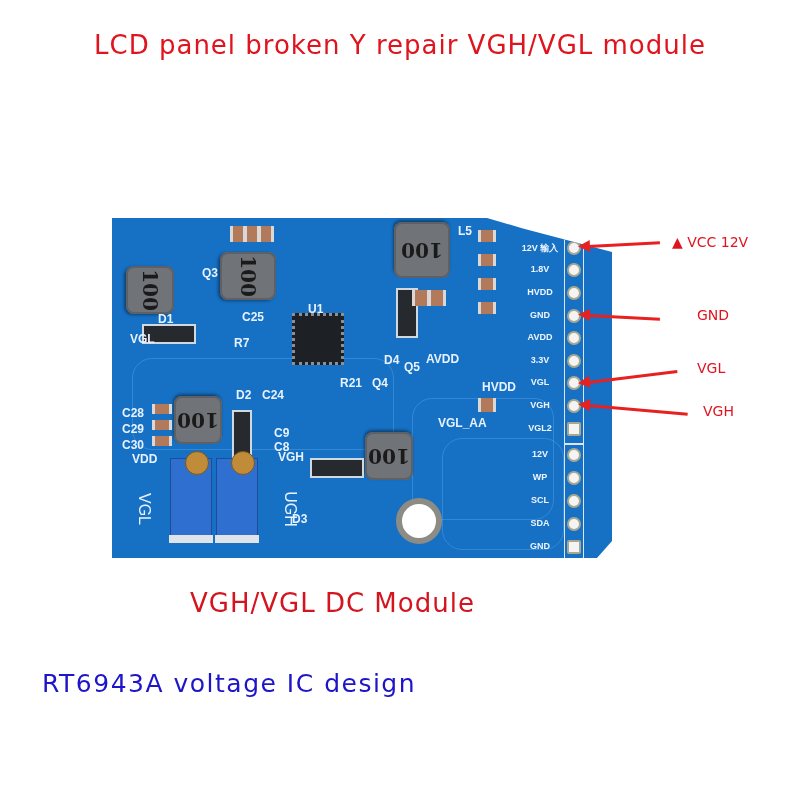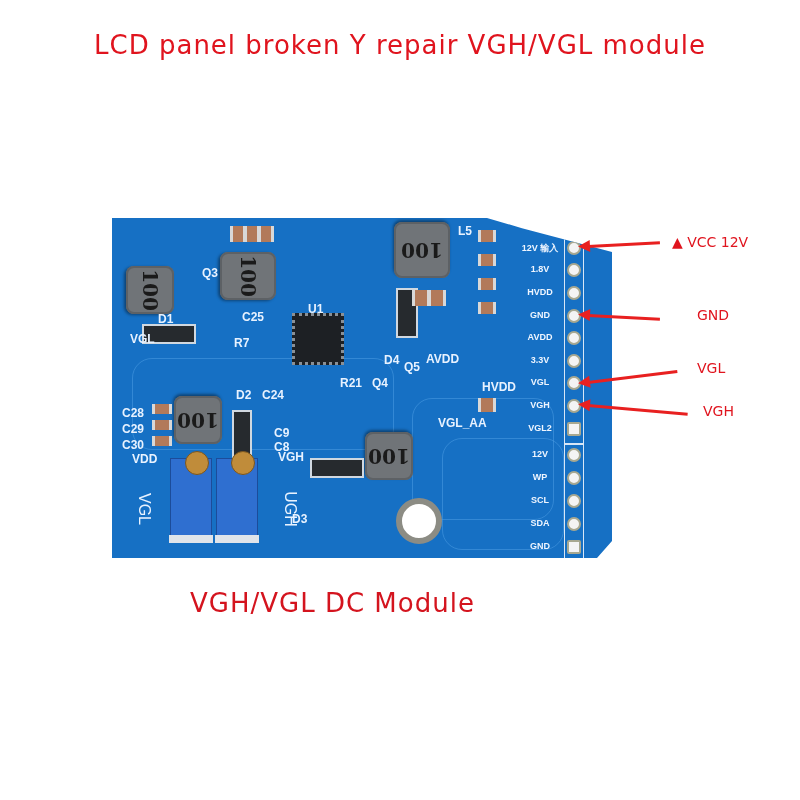--- a/index.html
+++ b/index.html
@@ -151,13 +151,14 @@
 
 <div class="arrow" style="left:588px;top:381px;width:90px;transform:rotate(-7deg);"></div>
 <div class="callout" style="left:697px;top:360px;">VGL</div>
 
 <div class="arrow" style="left:588px;top:404px;width:100px;transform:rotate(5deg);"></div>
 <div class="callout" style="left:703px;top:403px;">VGH</div>
 
 <div class="subtitle">VGH/VGL DC Module</div>
 
 <div class="desc">
+  <span class="l2">RT6943A voltage IC design</span>
 </div>
 
 </body></html>

